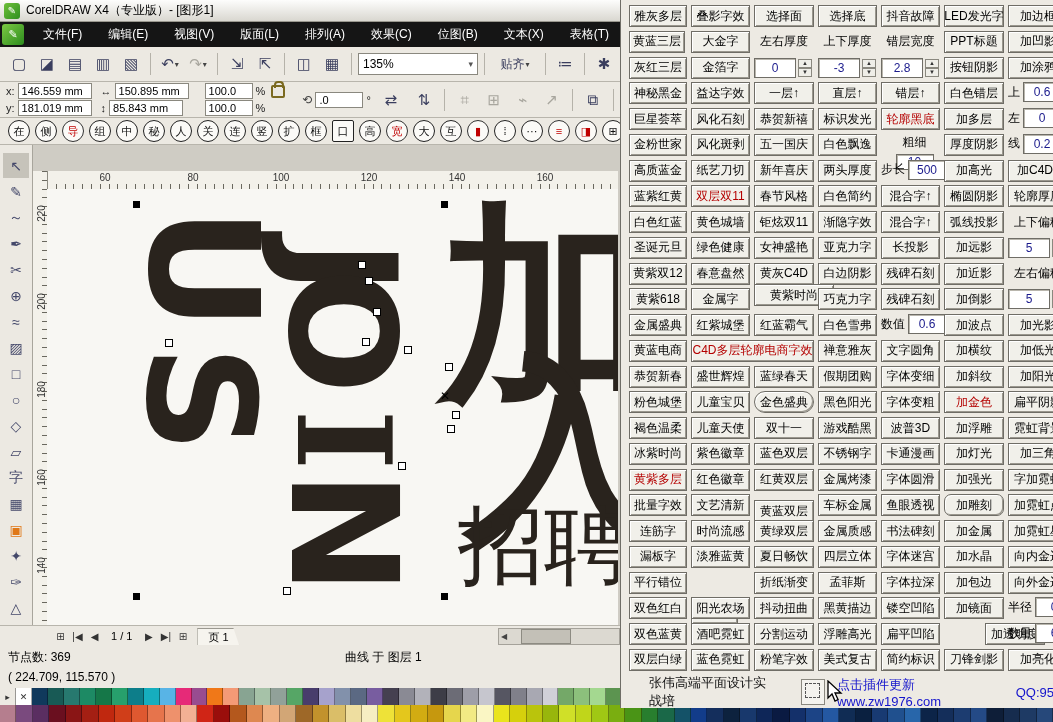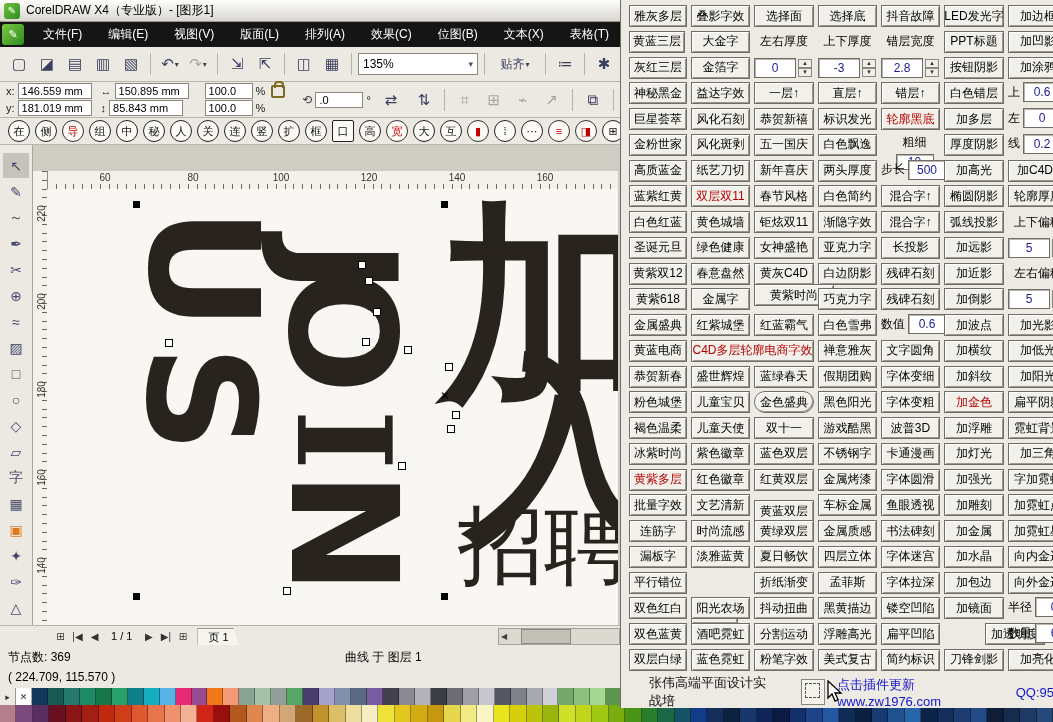--- a/index.html
+++ b/index.html
@@ -665,21 +665,21 @@
       <div class="pcell pbtn" style="width: 60px; left: 133px; top: 468.5px;">红黄双层</div>
       <div class="pcell pbtn" style="width: 59px; left: 197px; top: 468.5px;">金属烤漆</div>
       <div class="pcell pbtn" style="width: 59px; left: 260px; top: 468.5px;">字体圆滑</div>
       <div class="pcell pbtn" style="width: 60px; left: 323px; top: 468.5px;">加强光</div>
       <div class="pcell pbtn" style="width: 60px; left: 387px; top: 468.5px;">字加霓虹</div>
       <div class="pcell pbtn" style="width: 58px; left: 8px; top: 494.25px;">批量字效</div>
       <div class="pcell pbtn" style="width: 59px; left: 70px; top: 494.25px;">文艺清新</div>
       <div class="pcell pbtn" style="width: 60px; left: 133px; top: 494.25px; margin-top: 6px;">黄蓝双层</div>
       <div class="pcell pbtn" style="width: 59px; left: 197px; top: 494.25px;">车标金属</div>
       <div class="pcell pbtn" style="width: 59px; left: 260px; top: 494.25px;">鱼眼透视</div>
-      <div class="pcell pbtn" style="width: 60px; left: 323px; top: 494.25px;">加雕刻</div>
+      <div class="pcell pbtn" style="width: 60px; left: 323px; top: 494.25px; border-radius: 7px;">加雕刻</div>
       <div class="pcell pbtn" style="width: 60px; left: 387px; top: 494.25px;">加霓虹点</div>
       <div class="pcell pbtn" style="width: 58px; left: 8px; top: 520px;">连筋字</div>
       <div class="pcell pbtn" style="width: 59px; left: 70px; top: 520px;">时尚流感</div>
       <div class="pcell pbtn" style="width: 60px; left: 133px; top: 520px;">黄绿双层</div>
       <div class="pcell pbtn" style="width: 59px; left: 197px; top: 520px;">金属质感</div>
       <div class="pcell pbtn" style="width: 59px; left: 260px; top: 520px;">书法碑刻</div>
       <div class="pcell pbtn" style="width: 60px; left: 323px; top: 520px;">加金属</div>
       <div class="pcell pbtn" style="width: 60px; left: 387px; top: 520px;">加霓虹星</div>
       <div class="pcell pbtn" style="width: 58px; left: 8px; top: 545.75px;">漏板字</div>
       <div class="pcell pbtn" style="width: 59px; left: 70px; top: 545.75px;">淡雅蓝黄</div>

